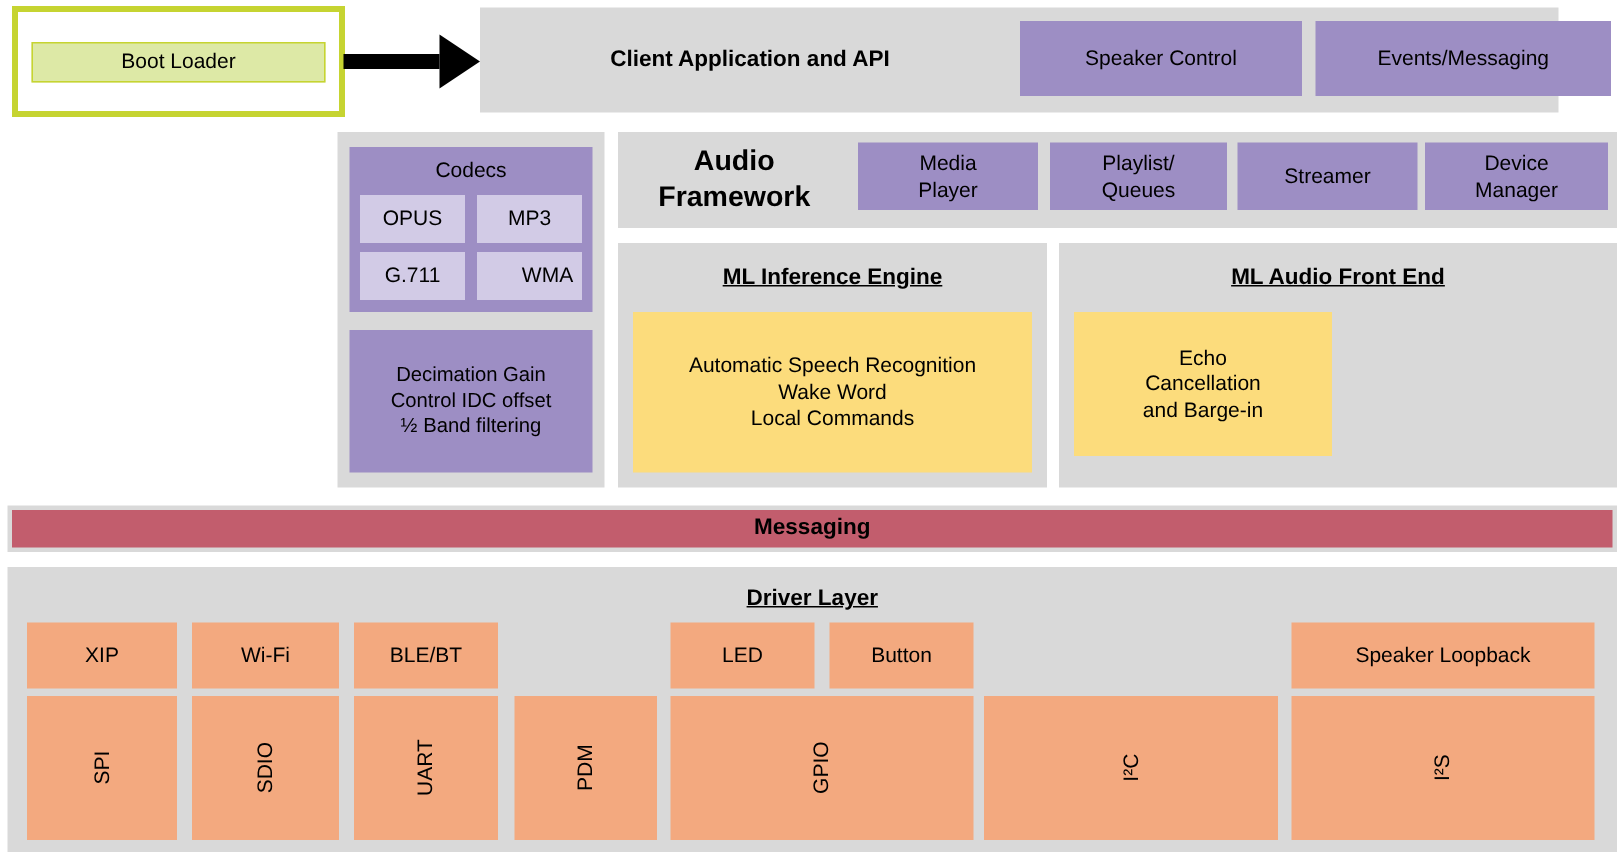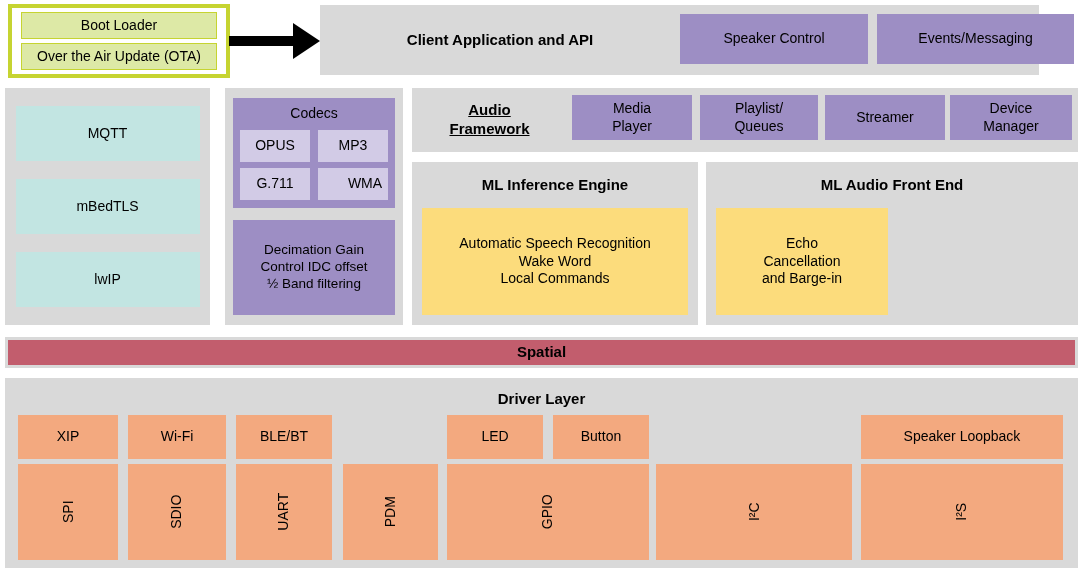--- a/index.html
+++ b/index.html
@@ -34,20 +34,21 @@
     line-height: 1.25;
   }
   .ml { white-space: pre-line; }
   .bold { font-weight: bold; }
   .title-abs {
     position: absolute;
     left: 0; right: 0;
     text-align: center;
     font-weight: bold;
     font-size: 15px;
+    text-decoration: underline;
   }
   .vert span {
     transform: rotate(-90deg);
     white-space: nowrap;
     font-size: 14px;
   }
   
   .arrow-shaft { position: absolute; background: var(--arrow-black, #000); }
   .arrow-head {
     position: absolute;
@@ -71,81 +72,75 @@
     align-items: center;
   }
 </style>
 </head>
 <body>
 
 <div class="canvas">
 
   <div class="abs ota-group" style="left:8px; top:4px; width:222px; height:74px;">
     <div class="cell green" style="width:196px; height:27px;">Boot Loader</div>
-    <div class="cell green" style="width:196px; height:27px;">Over the Air Update (OTA)</div>
   </div>
 
   <div class="abs" style="left:229px; top:23px; width:91px; height:36px;">
     <div class="arrow-shaft" style="left:0; top:13px; width:64px; height:10px;"></div>
     <div class="arrow-head" style="left:64px; top:0;"></div>
   </div>
 
   <div class="abs gray" style="left:320px; top:5px; width:719px; height:70px;">
     <div class="abs cell bold" style="left:0; top:0; width:360px; height:100%; font-size:15px;">Client Application and API</div>
     <div class="abs cell purple" style="left:360px; top:9px; width:188px; height:50px;">Speaker Control</div>
     <div class="abs cell purple" style="left:557px; top:9px; width:197px; height:50px;">Events/Messaging</div>
   </div>
 
-  <div class="abs gray flex-evenly" style="left:5px; top:88px; width:205px; height:237px;">
-    <div class="cell teal" style="width:184px; height:55px;">MQTT</div>
-    <div class="cell teal" style="width:184px; height:55px;">mBedTLS</div>
-    <div class="cell teal" style="width:184px; height:55px;">lwIP</div>
-  </div>
 
   <div class="abs gray" style="left:225px; top:88px; width:178px; height:237px;">
     <div class="abs purple" style="left:8px; top:10px; width:162px; height:110px;">
       <div class="abs" style="left:0; right:0; top:7px; text-align:center; font-size:14px;">Codecs</div>
       <div class="abs cell purple-light" style="left:7px;  top:32px; width:70px; height:32px;">OPUS</div>
       <div class="abs cell purple-light" style="left:85px; top:32px; width:70px; height:32px;">MP3</div>
       <div class="abs cell purple-light" style="left:7px;  top:70px; width:70px; height:32px;">G.711</div>
       <div class="abs cell purple-light" style="left:85px; top:70px; width:70px; height:32px;padding-left:24px;">WMA</div>
     </div>
     <div class="abs cell ml purple" style="left:8px; top:132px; width:162px; height:95px; font-size:13.5px;">Decimation Gain
 Control IDC offset
 ½ Band filtering</div>
   </div>
 
   <div class="abs gray" style="left:412px; top:88px; width:666px; height:64px;">
-    <div class="abs cell ml bold" style="left:0; top:0; width:155px; height:100%; font-size:15px;text-decoration:underline;">Audio
+    <div class="abs cell ml bold" style="left:0; top:0; width:155px; height:100%; font-size:19px;">Audio
 Framework</div>
     <div class="abs cell ml purple" style="left:160px; top:7px; width:120px; height:45px;">Media
 Player</div>
     <div class="abs cell ml purple" style="left:288px; top:7px; width:118px; height:45px;">Playlist/
 Queues</div>
     <div class="abs cell ml purple" style="left:413px; top:7px; width:120px; height:45px;">Streamer</div>
     <div class="abs cell ml purple" style="left:538px; top:7px; width:122px; height:45px;">Device
 Manager</div>
   </div>
 
   <div class="abs gray" style="left:412px; top:162px; width:286px; height:163px;">
     <div class="title-abs" style="top:14px;">ML Inference Engine</div>
     <div class="abs cell ml yellow" style="left:10px; top:46px; width:266px; height:107px;">Automatic Speech Recognition
 Wake Word
 Local Commands</div>
   </div>
 
   <div class="abs gray" style="left:706px; top:162px; width:372px; height:163px;">
     <div class="title-abs" style="top:14px;">ML Audio Front End</div>
-    <div class="abs cell ml yellow" style="left:10px; top:46px; width:172px; height:107px;">Echo
+    <div class="abs cell ml yellow" style="left:10px; top:46px; width:172px; height:96px;">Echo
 Cancellation
 and Barge-in</div>
   </div>
 
   <div class="abs gray" style="left:5px; top:337px; width:1073px; height:31px;">
-    <div class="abs cell bold red" style="left:3px; top:3px; width:1067px; height:25px; font-size:15px;">Spatial</div>
+    <div class="abs cell bold red" style="left:3px; top:3px; width:1067px; height:25px; font-size:15px;">Messaging</div>
   </div>
 
   <div class="abs gray" style="left:5px; top:378px; width:1073px; height:190px;">
     <div class="title-abs" style="top:12px;">Driver Layer</div>
 
     <div class="abs cell orange" style="left:13px;  top:37px; width:100px; height:44px;">XIP</div>
     <div class="abs cell orange" style="left:123px; top:37px; width:98px; height:44px;">Wi-Fi</div>
     <div class="abs cell orange" style="left:231px; top:37px; width:96px; height:44px;">BLE/BT</div>
     <div class="abs cell orange" style="left:442px; top:37px; width:96px; height:44px;">LED</div>
     <div class="abs cell orange" style="left:548px; top:37px; width:96px; height:44px;">Button</div>

